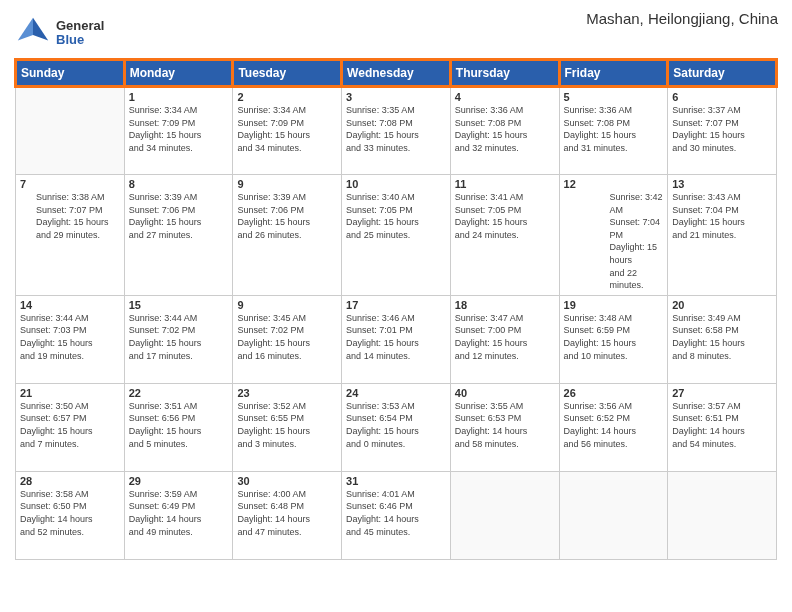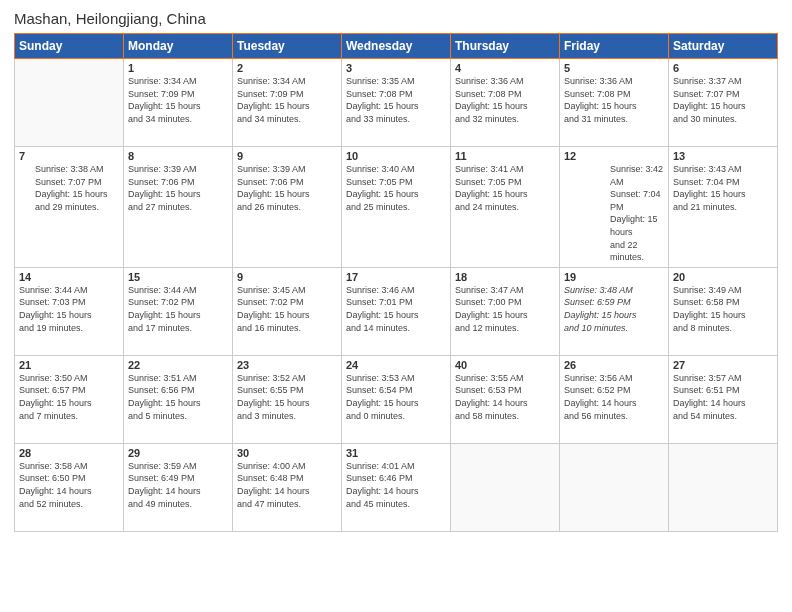--- a/index.html
+++ b/index.html
@@ -65,21 +65,21 @@
       width: 100%;
       border-collapse: collapse;
     }
     .calendar th {
       background: #2a5fac;
       color: #fff;
       font-size: 12px;
       font-weight: bold;
       padding: 5px 4px;
       text-align: left;
-      border: 1px solid #f97316;
+      border: 3px solid #f97316;
     }
     .calendar td {
       border: 1px solid #ccc;
       vertical-align: top;
       padding: 3px 4px;
       font-size: 9.5px;
       color: #333;
       width: 14.28%;
       min-height: 80px;
       height: 88px;
@@ -98,20 +98,32 @@
     }
     .empty-cell {
       background: #f9f9f9;
     }
   </style>
 </head>
 <body>
 
 <div class="page">
   <div class="header">
+    <div class="logo">
+      <svg class="logo-icon" viewBox="0 0 40 40" xmlns="http://www.w3.org/2000/svg">
+        <rect x="0" y="0" width="40" height="40" fill="white"></rect>
+
+        <polygon points="20,4 36,28 20,22" fill="#2a5fac"></polygon>
+        <polygon points="20,4 4,28 20,22" fill="#5a8fd4"></polygon>
+      </svg>
+      <div class="logo-text">
+        <span class="logo-general">General</span>
+        <span class="logo-blue">Blue</span>
+      </div>
+    </div>
     <div class="title-area">
       <div class="location-title">Mashan, Heilongjiang, China</div>
     </div>
   </div>
 
   <table class="calendar">
     <thead>
       <tr>
       <th>Sunday</th>
           <th>Monday</th>
@@ -250,21 +262,21 @@
           </td>
           <td>
             <span class="day-number">18</span>
             <div class="day-info" style="white-space: pre-line;">Sunrise: 3:47 AM
 Sunset: 7:00 PM
 Daylight: 15 hours
 and 12 minutes.</div>
           </td>
           <td>
             <span class="day-number">19</span>
-            <div class="day-info" style="white-space: pre-line; font-style: italic;">Sunrise: 3:48 AM
+            <div class="day-info" style="white-space: pre-line;">Sunrise: 3:48 AM
 Sunset: 6:59 PM
 Daylight: 15 hours
 and 10 minutes.</div>
           </td>
           <td>
             <span class="day-number">20</span>
             <div class="day-info" style="white-space: pre-line;">Sunrise: 3:49 AM
 Sunset: 6:58 PM
 Daylight: 15 hours
 and 8 minutes.</div>

